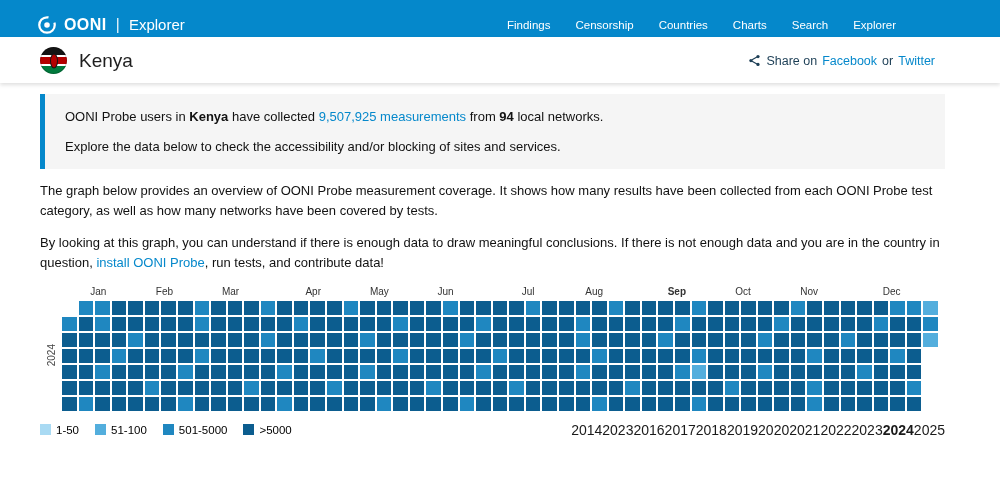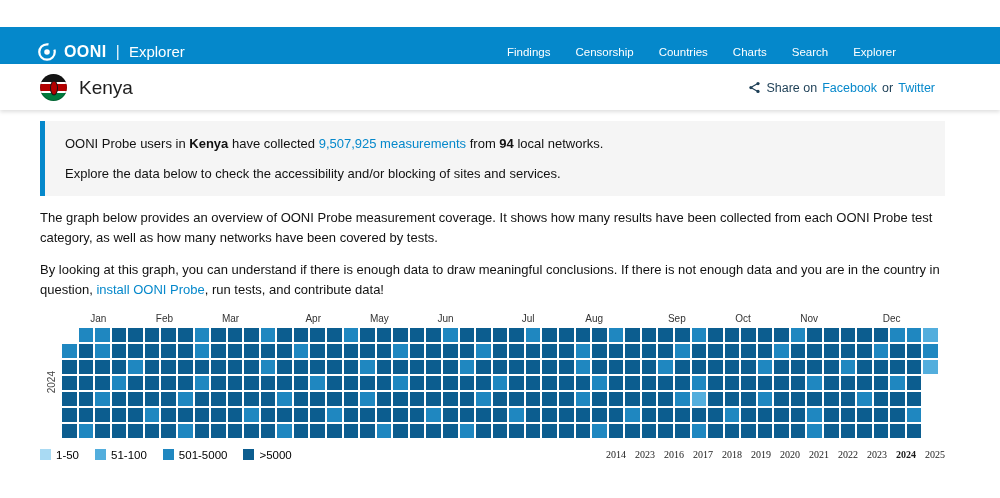--- a/index.html
+++ b/index.html
@@ -9,21 +9,20 @@
     font-family:"Liberation Sans", sans-serif;
     background:#ffffff; color:#121212;
   }
   a { text-decoration:none; cursor:pointer; }
 
   
   .topnav {
     height:37px; background:#0588cb;
     display:flex; align-items:center; justify-content:space-between;
     padding:12px 104px 0 38px;
-    margin-top:27px;
   }
   .brand { display:flex; align-items:center; gap:8px; color:#fff; }
   .brand-ooni { font-weight:bold; font-size:16px; letter-spacing:.4px; }
   .brand-sep { font-weight:300; font-size:17px; opacity:.85; margin:0 1px; }
   .brand-product { font-size:15px; font-weight:300; }
   .topnav-links { display:flex; gap:25px; align-items:center; }
   .topnav-link { color:#fff; font-size:11.5px; }
 
   
   .country-header {
@@ -71,21 +70,21 @@
   .year-col { width:22px; display:flex; align-items:center; justify-content:center; }
   .year-rot { writing-mode:vertical-rl; transform:rotate(180deg); font-size:10px; color:#444; }
   .grid { display:grid; grid-template-columns:repeat(53,1fr); gap:2px; width:876px; }
   .cell { height:14px; }
   .cell.empty { background:transparent; }
 
   .chart-footer { display:flex; justify-content:space-between; align-items:center; margin-top:11px; }
   .legend { display:flex; align-items:center; gap:16px; }
   .legend-item { display:flex; align-items:center; gap:5px; font-size:11.5px; color:#000; }
   .swatch { width:11px; height:11px; display:inline-block; }
-  .years { display:flex; gap:9px; font-size:10px; color:#1a1a1a;font-family:Liberation Serif, serif; }
+  .years { display:flex; font-size:14px; color:#1a1a1a; }
   .year { cursor:pointer; }
   .year.active { font-weight:bold; }
 </style>
 </head>
 <body>
 
 <header class="topnav">
   <a class="brand">
     <span style="display:flex;">
       <svg width="18" height="18" viewBox="0 0 20 20">
@@ -153,21 +152,21 @@
   <div class="chart">
     <div class="months">
         <span class="month" style="left: 4.15094%;">Jan</span>
         <span class="month" style="left: 11.6981%;">Feb</span>
         <span class="month" style="left: 19.2453%;">Mar</span>
         <span class="month" style="left: 28.6792%;">Apr</span>
         <span class="month" style="left: 36.2264%;">May</span>
         <span class="month" style="left: 43.7736%;">Jun</span>
         <span class="month" style="left: 53.2075%;">Jul</span>
         <span class="month" style="left: 60.7547%;">Aug</span>
-        <span class="month" style="left: 70.1887%;">Sep</span>
+        <span class="month" style="left: 70.1887%; font-weight: bold;">Sep</span>
         <span class="month" style="left: 77.7358%;">Oct</span>
         <span class="month" style="left: 85.283%;">Nov</span>
         <span class="month" style="left: 94.717%;">Dec</span>
       </div>
     <div class="chart-body">
       <div class="year-col">
         <span class="year-rot">2024</span>
       </div>
       <div class="grid">
           <div class="cell empty"></div>

